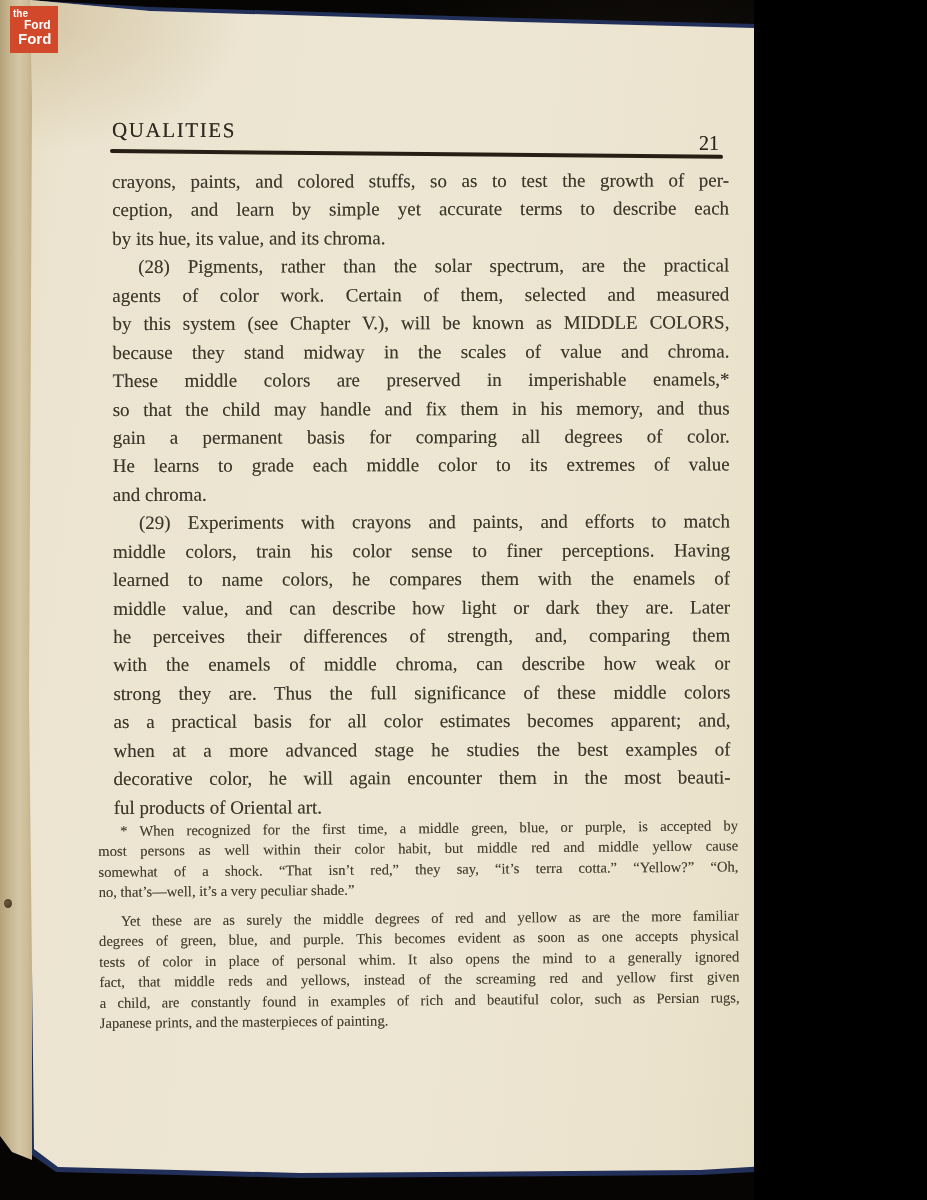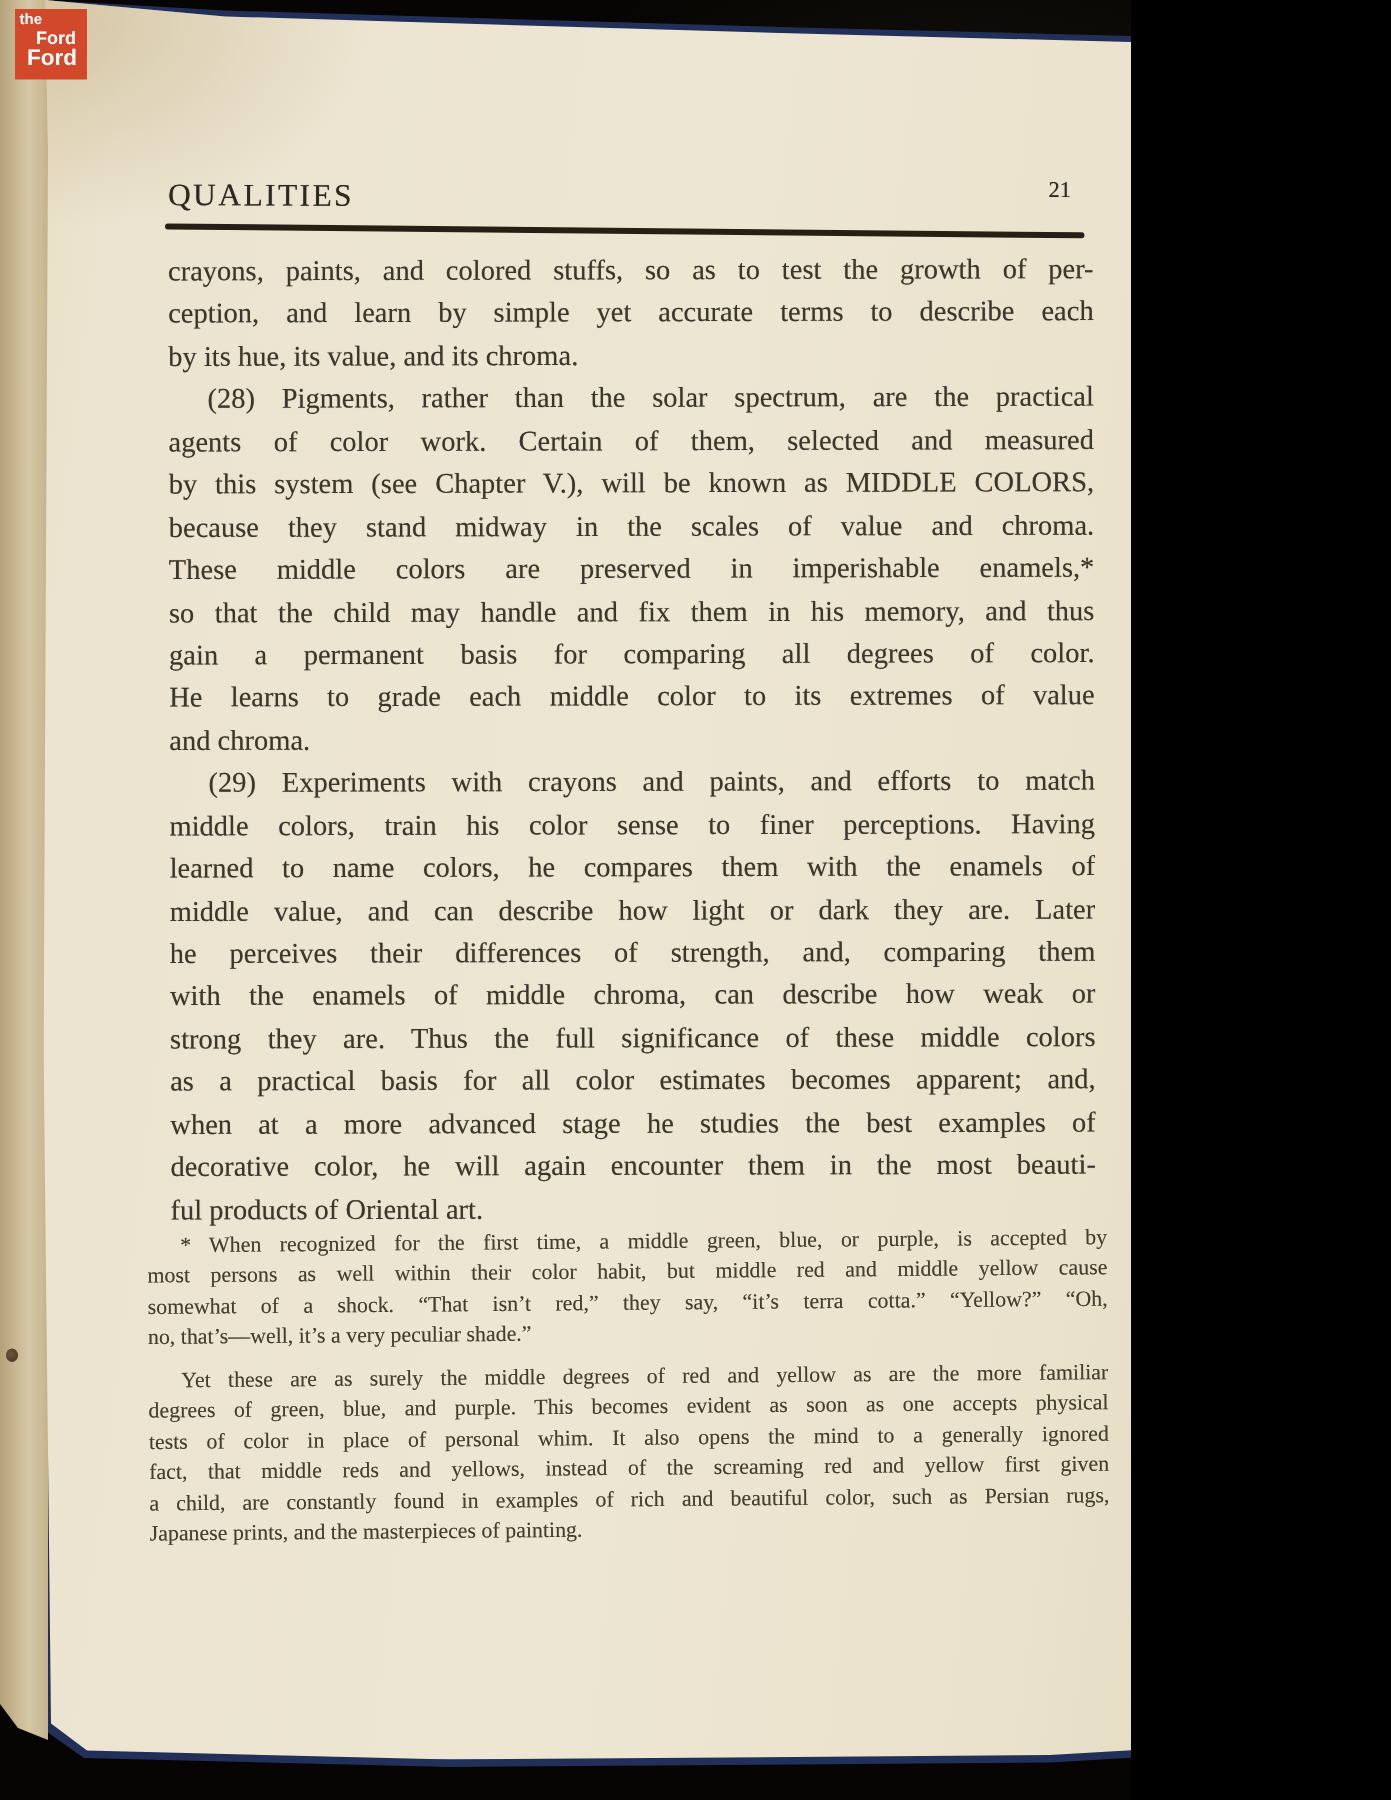--- a/index.html
+++ b/index.html
@@ -51,21 +51,21 @@
   .logo .the   { font-size:10px; line-height:10px; margin:3px 0 0 3px; }
   .logo .henry { font-size:12px; line-height:12px; margin:0 0 0 14px; }
   .logo .ford  { font-size:15px; line-height:15px; margin:0 0 0 8px; }
   
   .header-title {
     position:absolute; left:112px; top:118px; font-size:21px; font-weight:normal;
     letter-spacing:1.6px; color:#2e2920; transform:rotate(0.2deg);
     text-shadow:0 0 0.5px rgba(40,30,18,0.55);
   }
   .page-number {
-    position:absolute; left:699px; top:119px; font-size:15px; color:#2e2920;
+    position:absolute; left:699px; top:132px; font-size:20px; color:#2e2920;
     text-shadow:0 0 0.5px rgba(40,30,18,0.55);
   }
   .rule {
     position:absolute; left:110px; top:149px; width:613px; height:4px;
     background:#281f14; transform:rotate(0.55deg); transform-origin:left center;
     border-radius:2px;
   }
   .body-text {
     position:absolute; left:112px; top:168px; width:617px;
     font-size:19px; color:#3c372b; transform:rotate(-0.15deg); transform-origin:left top;

